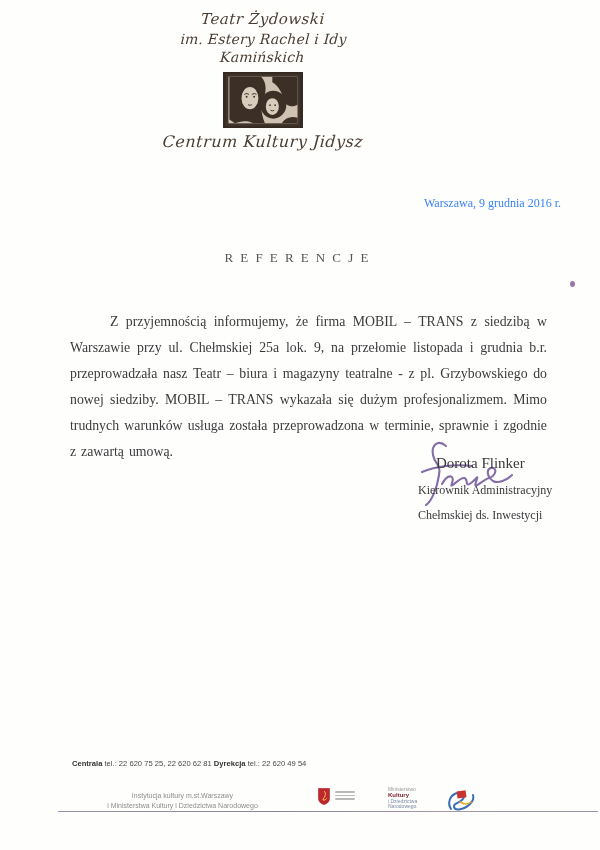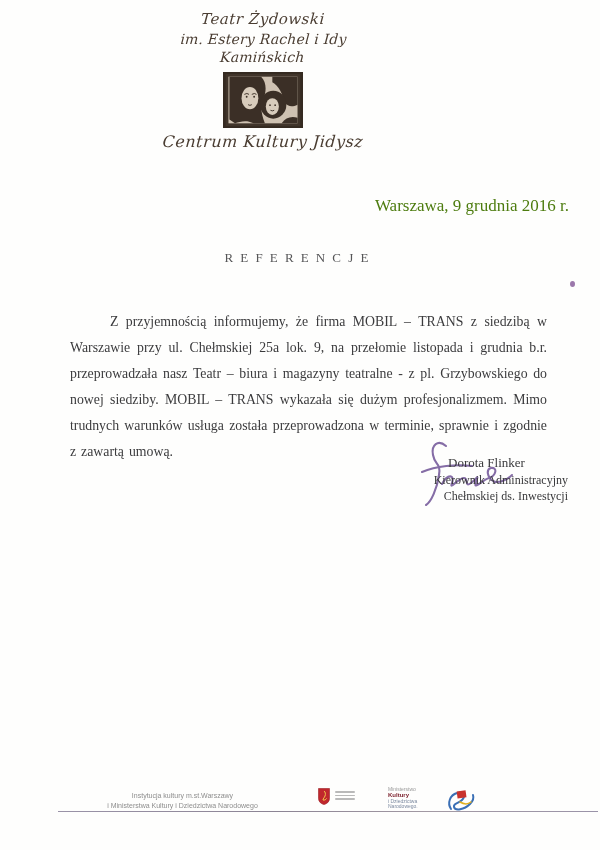--- a/index.html
+++ b/index.html
@@ -13,35 +13,35 @@
   .logo-script{
     font-family:"DejaVu Serif", serif;font-style:italic;color:#4a3d32;
     transform:skewX(-4deg);
   }
   .logo-line1{font-size:15px;line-height:18px;letter-spacing:.5px;}
   .logo-line2{font-size:14px;line-height:18px;letter-spacing:.2px;margin-top:2px;}
   .logo-image{margin:6px auto 2px auto;width:80px;height:56px;display:block;}
   .logo-line3{font-size:16px;line-height:20px;margin-top:4px;letter-spacing:.5px;}
   
   .date-line{
-    position:absolute;top:196px;right:31px;font-size:17px;color:#4d7c0f;
+    position:absolute;top:196px;right:39px;font-size:12px;color:#3b82f6;
   }
   .letter-title{
     position:absolute;top:250px;left:0;width:600px;text-align:center;
     font-size:13px;letter-spacing:.55em;color:#565658;
   }
   .letter-body{
     position:absolute;top:297px;left:70px;width:477px;
     font-size:13.8px;line-height:26px;text-align:justify;color:#3b3b3d;
     text-indent:40px;word-spacing:1.5px;margin-top:12px;
   }
   
   .sig-block{position:absolute;top:455px;left:418px;width:150px;font-size:12px;color:#39393b;}
-  .sig-name{margin-left:30px;font-size:13px;}
-  .sig-title{margin-top:3px;line-height:13px;text-align:right;}
+  .sig-name{margin-left:18px;font-size:15px;}
+  .sig-title{margin-top:12px;line-height:13px;}
   .sig-scrawl{position:absolute;top:438px;left:412px;width:118px;height:72px;pointer-events:none;}
   .ink-dot{
     position:absolute;top:281px;left:570px;width:5px;height:6px;border-radius:50%;
     background:#7a4b8f;opacity:.75;
   }
   
   .footer{
     position:absolute;top:738px;left:72px;width:510px;
     font-family:"Liberation Sans", sans-serif;font-size:7.6px;line-height:10.6px;
     color:#4a4a4a;white-space:pre-wrap;
@@ -118,20 +118,21 @@
     </g>
   </svg>
 
   <div class="sig-block">
     <div class="sig-name">Dorota Flinker</div>
     <div class="sig-title">Kierownik Administracyjny</div>
     <div class="sig-title">Chełmskiej ds. Inwestycji</div>
   </div>
 
   <div class="footer">
+    <div><span class="b">Centrala</span><span> tel.: 22 620 75 25, 22 620 62 81 </span><span class="b">Dyrekcja</span><span> tel.: 22 620 49 54</span></div>
     
   </div>
 
   <div class="institution">
     <div>Instytucja kultury m.st.Warszawy</div>
     <div>i Ministerstwa Kultury i Dziedzictwa Narodowego</div>
   </div>
 
   <div class="logos-row">
     <svg class="crest" viewBox="0 0 12 17" xmlns="http://www.w3.org/2000/svg">

